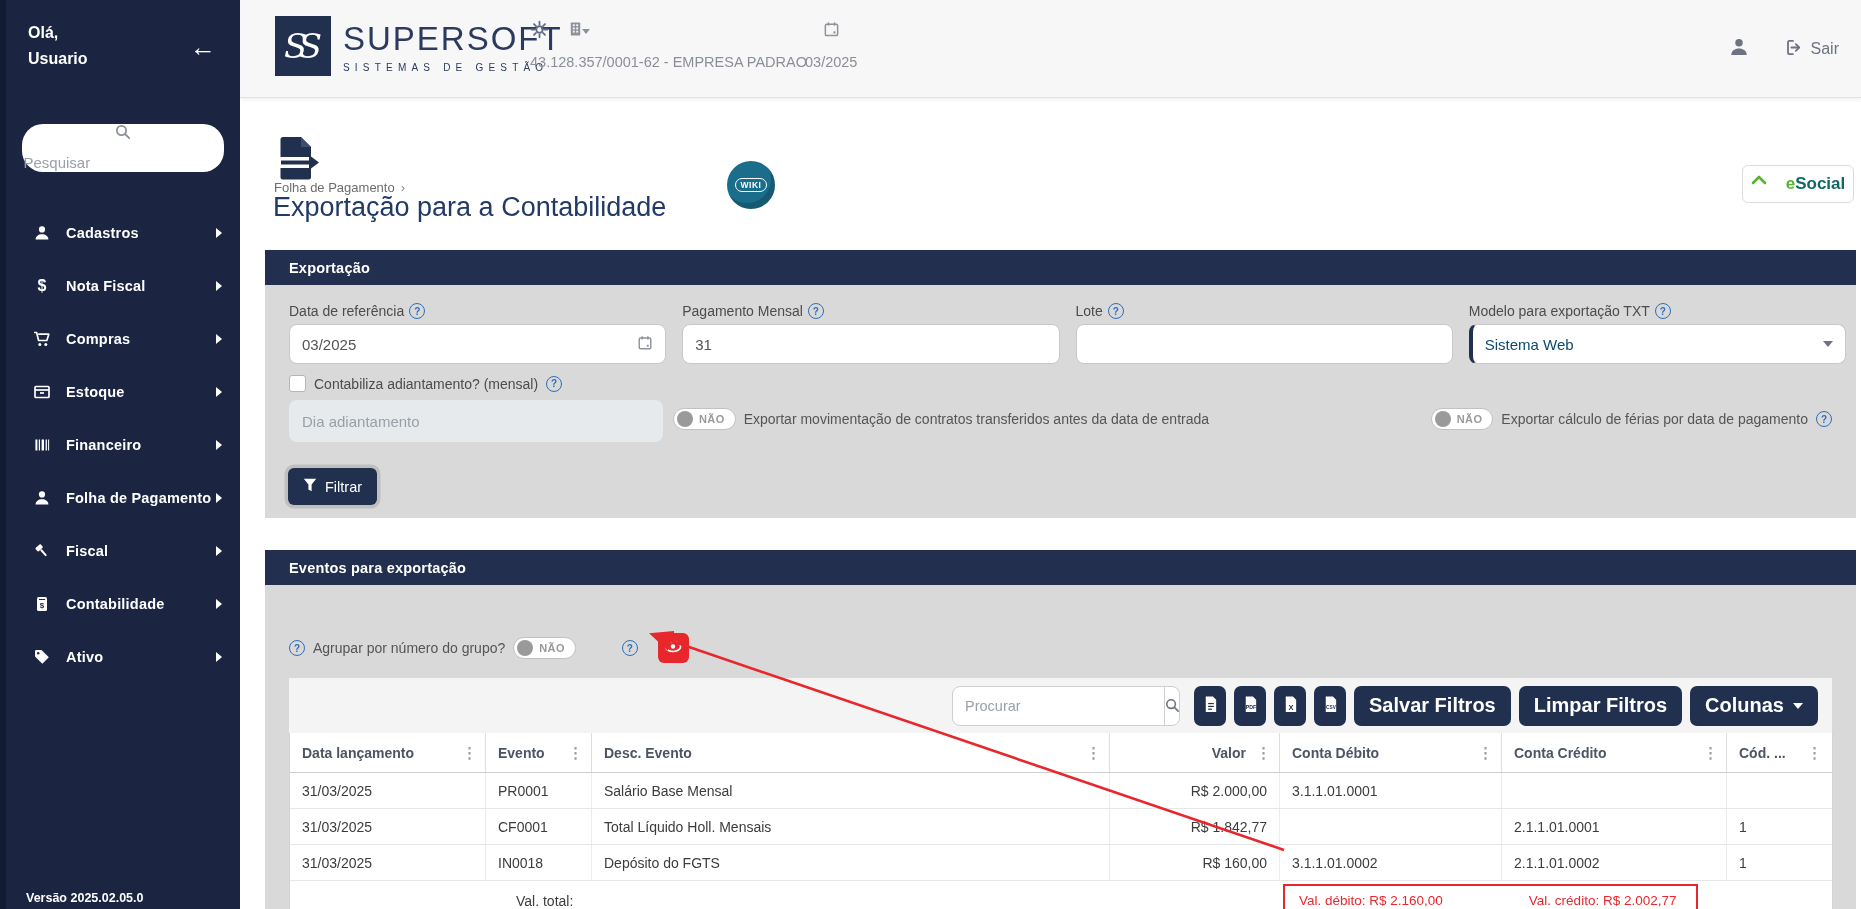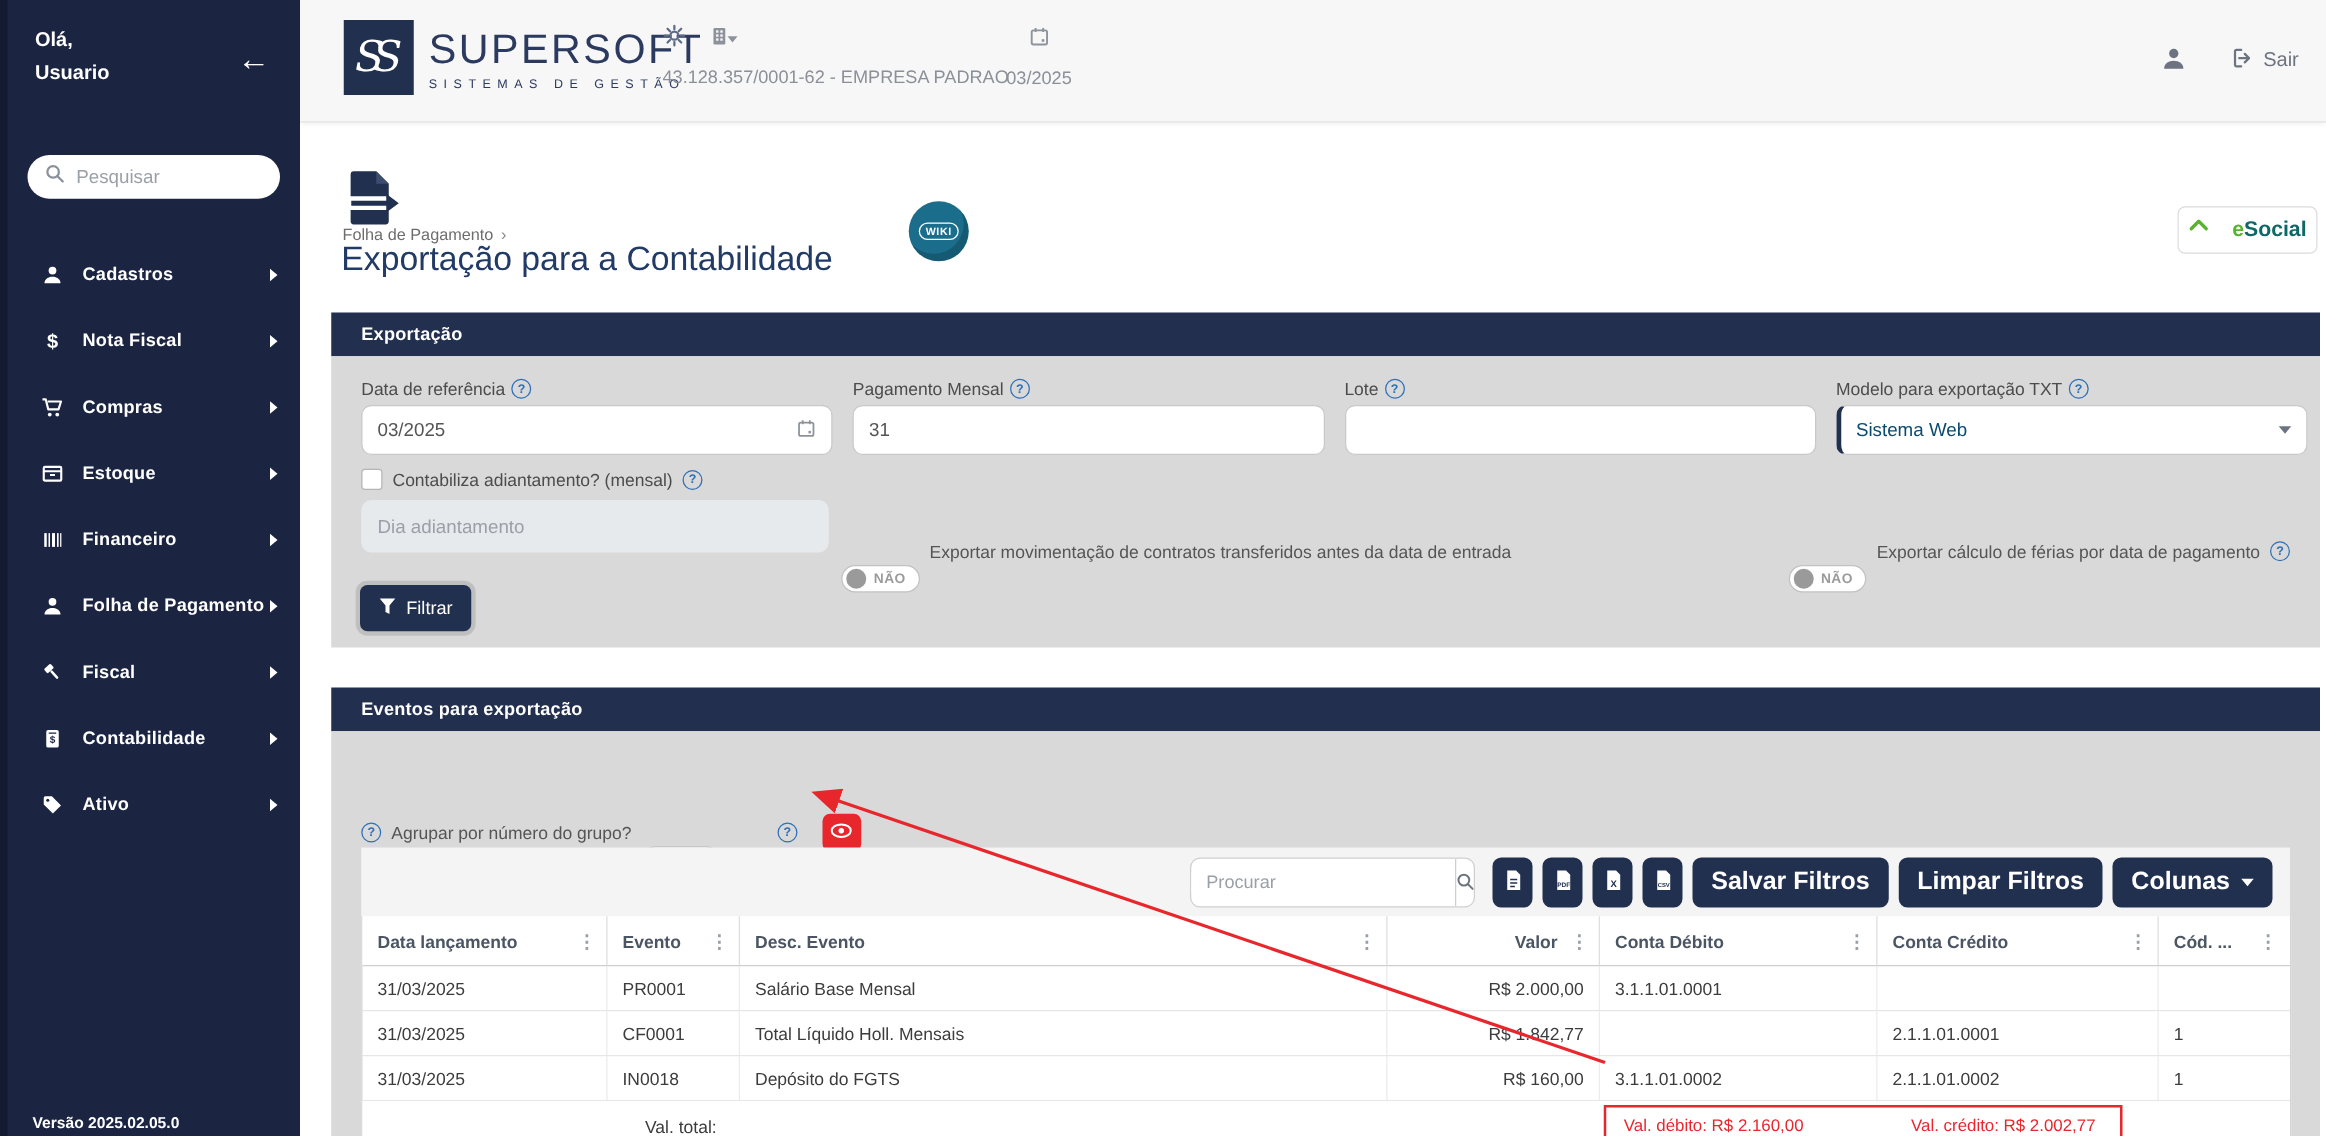--- a/index.html
+++ b/index.html
@@ -5,21 +5,21 @@
   * { box-sizing: border-box; margin: 0; padding: 0; }
   html,body { width:1861px; height:909px; }
   body { font-family: "Liberation Sans", sans-serif; background:#fff; overflow:hidden; }
   .app { position:relative; width:1861px; height:909px; overflow:hidden; background:#fff; }
 
   
   .sidebar { position:absolute; left:0; top:0; width:240px; height:909px; background:#1b2542; border-left:6px solid #131b33; z-index:20; }
   .user-block { height:98px; padding:20px 22px 0 22px; position:relative; }
   .greeting { color:#fff; font-size:16px; font-weight:bold; line-height:1.65; }
   .back-arrow { position:absolute; right:24px; top:32px; color:#fff; font-size:26px; font-weight:bold; cursor:pointer; }
-  .search-pill { margin:26px 16px 0 16px; height:35px; background:#fff; border-radius:21px; display:flex; align-items:center; padding:0 14px; gap:9px; }
+  .search-pill { margin:26px 16px 0 16px; height:48px; background:#fff; border-radius:21px; display:flex; align-items:center; padding:0 14px; gap:9px;flex-direction:column; }
   .search-pill input { border:none; outline:none; flex:1; font-size:15px; color:#444; font-family:inherit; background:transparent; }
   .search-pill input::placeholder { color:#9aa0a8; }
   .nav { margin-top:34px; }
   .nav-item { display:flex; align-items:center; gap:14px; padding:0 18px 0 26px; height:53px; color:#fff; cursor:pointer; position:relative; }
   .nav-item .nav-ico { width:20px; height:18px; display:flex; align-items:center; justify-content:center; flex:none; }
   .nav-item .nav-label { font-size:14.5px; font-weight:bold; letter-spacing:.2px; }
   .nav-caret { position:absolute; right:18px; width:0; height:0; border-left:6px solid #fff; border-top:5px solid transparent; border-bottom:5px solid transparent; }
   .version { position:absolute; left:20px; bottom:4px; color:#fff; font-size:12.5px; font-weight:bold; }
 
   
@@ -68,21 +68,21 @@
   .sel-caret { width:0; height:0; border-top:6px solid #6d7380; border-left:5px solid transparent; border-right:5px solid transparent; }
   .help { width:16px; height:16px; border-radius:50%; border:1.6px solid #2f6fb7; color:#2f6fb7; font-size:10px; font-weight:bold; display:inline-flex; align-items:center; justify-content:center; flex:none; }
 
   .adiant-row { position:absolute; left:24px; top:90px; width:374px; }
   .chk-line { display:flex; align-items:center; gap:8px; font-size:14px; color:#4c4c4c; }
   .checkbox { width:17px; height:17px; background:#fff; border:1.5px solid #b5b5b5; border-radius:3px; cursor:pointer; flex:none; }
   .input-disabled { margin-top:8px; height:42px; background:#e7eaed; border-radius:8px; display:flex; align-items:center; padding:0 13px; }
   .input-disabled input { border:none; outline:none; background:transparent; font-size:15px; color:#8a9096; width:100%; font-family:inherit; }
   .input-disabled input::placeholder { color:#9aa0a8; }
 
-  .toggle { display:inline-flex; align-items:center; gap:6px; border:1.5px solid #c2c2c2; background:#fff; border-radius:999px; padding:2px 10px 2px 3px; cursor:pointer; flex:none;margin-top:44px; }
+  .toggle { display:inline-flex; align-items:center; gap:6px; border:1.5px solid #c2c2c2; background:#fff; border-radius:999px; padding:2px 10px 2px 3px; cursor:pointer; flex:none; }
   .toggle .knob { width:16px; height:16px; border-radius:50%; background:#9a9a9a; }
   .toggle .tg-label { font-size:11px; font-weight:bold; color:#9a9a9a; letter-spacing:.4px; }
   .toggle-line { position:absolute; display:flex; align-items:center; gap:8px; font-size:14px; color:#555; }
   #tg-contratos { left:408px; top:123px; }
   #tg-ferias { right:24px; top:123px; }
 
   .btn-filtrar { position:absolute; left:23px; top:183px; height:37px; background:#22304f; color:#fff; border:none; border-radius:6px; font-size:14.5px; font-family:inherit; display:flex; align-items:center; gap:8px; padding:0 15px; cursor:pointer; box-shadow:0 0 0 3.5px #bfbfbf; }
 
   
   .group-row { position:absolute; left:24px; top:48px; display:flex; align-items:center; gap:8px; font-size:14px; color:#555; }

